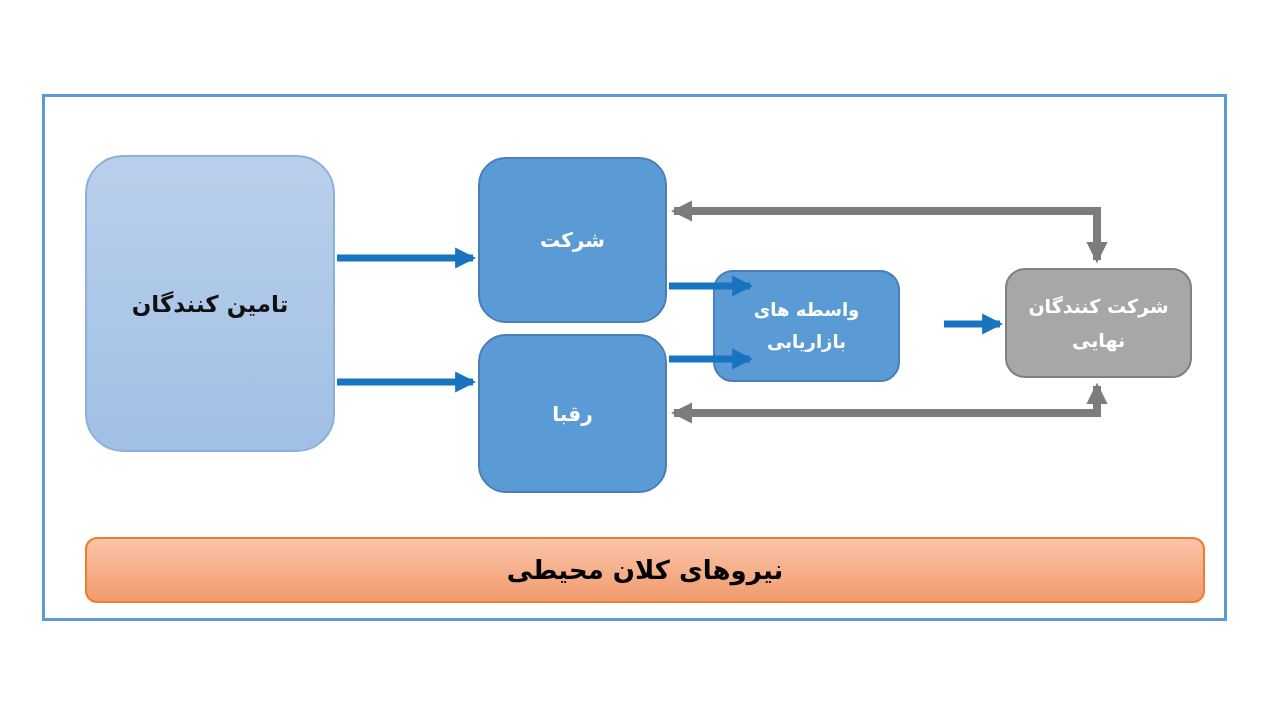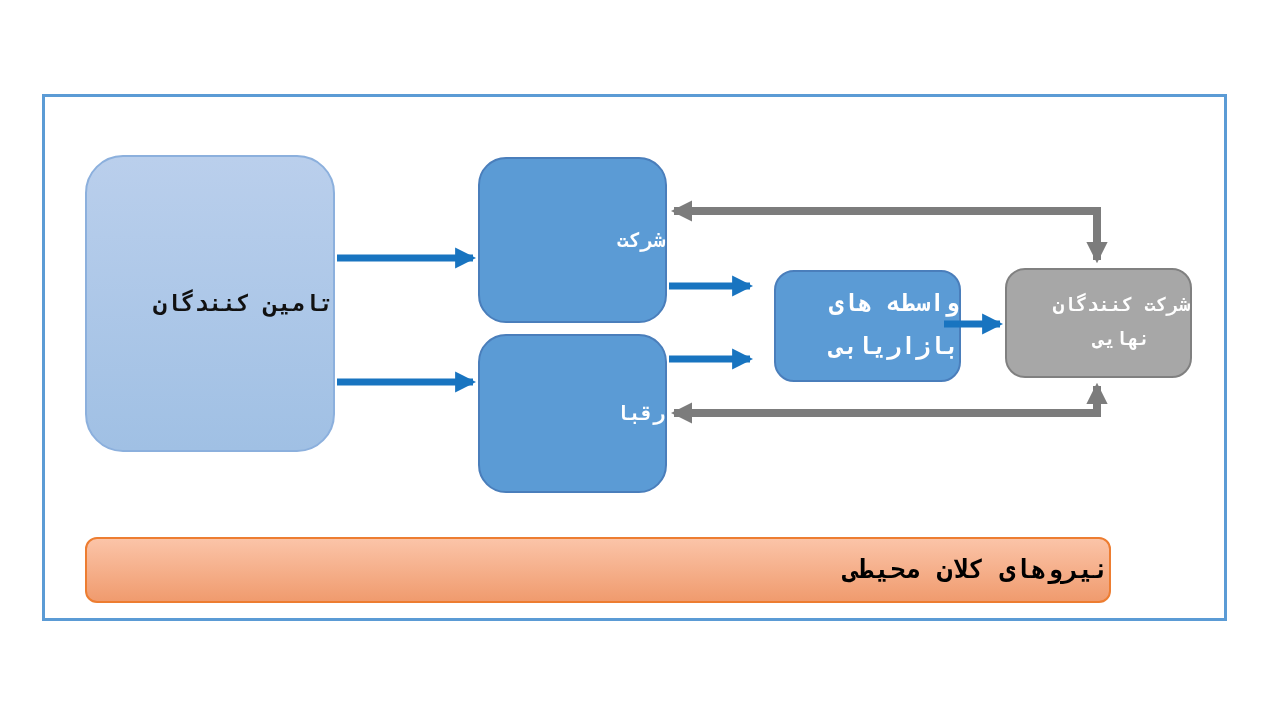--- a/index.html
+++ b/index.html
@@ -5,44 +5,44 @@
   html,body{margin:0;padding:0;background:#ffffff;}
   #canvas{
     position:relative;width:1280px;height:720px;background:#ffffff;overflow:hidden;
     font-family:"DejaVu Sans",sans-serif;
   }
   #frame{
     position:absolute;left:42px;top:94px;width:1185px;height:527px;
     border:3px solid var(--frame_border,#5B9BD5);box-sizing:border-box;background:transparent;
   }
   .node{
-    position:absolute;box-sizing:border-box;display:flex;align-items:center;
-    text-align:center;direction:rtl;font-weight:bold;white-space:pre-line;font-family:Liberation Mono, monospace;
+    position:absolute;box-sizing:border-box;display:flex;align-items:center;justify-content:center;
+    text-align:center;direction:rtl;font-weight:bold;white-space:pre-line;
   }
   #node-suppliers{
     left:85px;top:155px;width:250px;height:297px;border-radius:38px;
     background:linear-gradient(180deg,var(--node_lightblue_top,#BACFEC) 0%,var(--node_lightblue_bottom,#A0C0E4) 100%);
     border:2px solid var(--node_lightblue_border,#8CB0DD);
     color:#111111;font-size:23px;
   }
   .blue-node{
     background:var(--node_blue,#5B9BD5);
     border:2px solid var(--node_blue_border,#4A7EBB);
     color:#ffffff;
   }
   #node-company{left:478px;top:157px;width:189px;height:166px;border-radius:28px;font-size:20px;}
   #node-competitors{left:478px;top:334px;width:189px;height:159px;border-radius:28px;font-size:20px;}
-  #node-intermediaries{left:774px;top:270px;width:187px;height:112px;border-radius:20px;font-size:24px;line-height:1.8;}
+  #node-intermediaries{left:713px;top:270px;width:187px;height:112px;border-radius:20px;font-size:18px;line-height:1.8;}
   #node-consumers{
     left:1005px;top:268px;width:187px;height:110px;border-radius:20px;
     background:var(--node_gray,#A7A7A7);border:2px solid var(--node_gray_border,#808080);
     color:#ffffff;font-size:19px;line-height:1.8;
   }
   #node-environment{
-    left:85px;top:537px;width:1026px;height:66px;border-radius:12px;
+    left:85px;top:537px;width:1120px;height:66px;border-radius:12px;
     background:linear-gradient(180deg,var(--env_orange_top,#FBC4A8) 0%,var(--env_orange_bottom,#F09B6E) 100%);
     border:2px solid var(--env_orange_border,#ED7D31);
     color:#000000;font-size:26px;
   }
   #connector-layer{position:absolute;left:0;top:0;width:1280px;height:720px;pointer-events:none;}
   .arrow-blue{stroke:var(--arrow_blue,#1874C0);stroke-width:7;fill:none;}
   .arrow-gray{stroke:var(--arrow_gray,#7C7C7C);stroke-width:8;fill:none;}
 </style>
 </head>
 <body>

